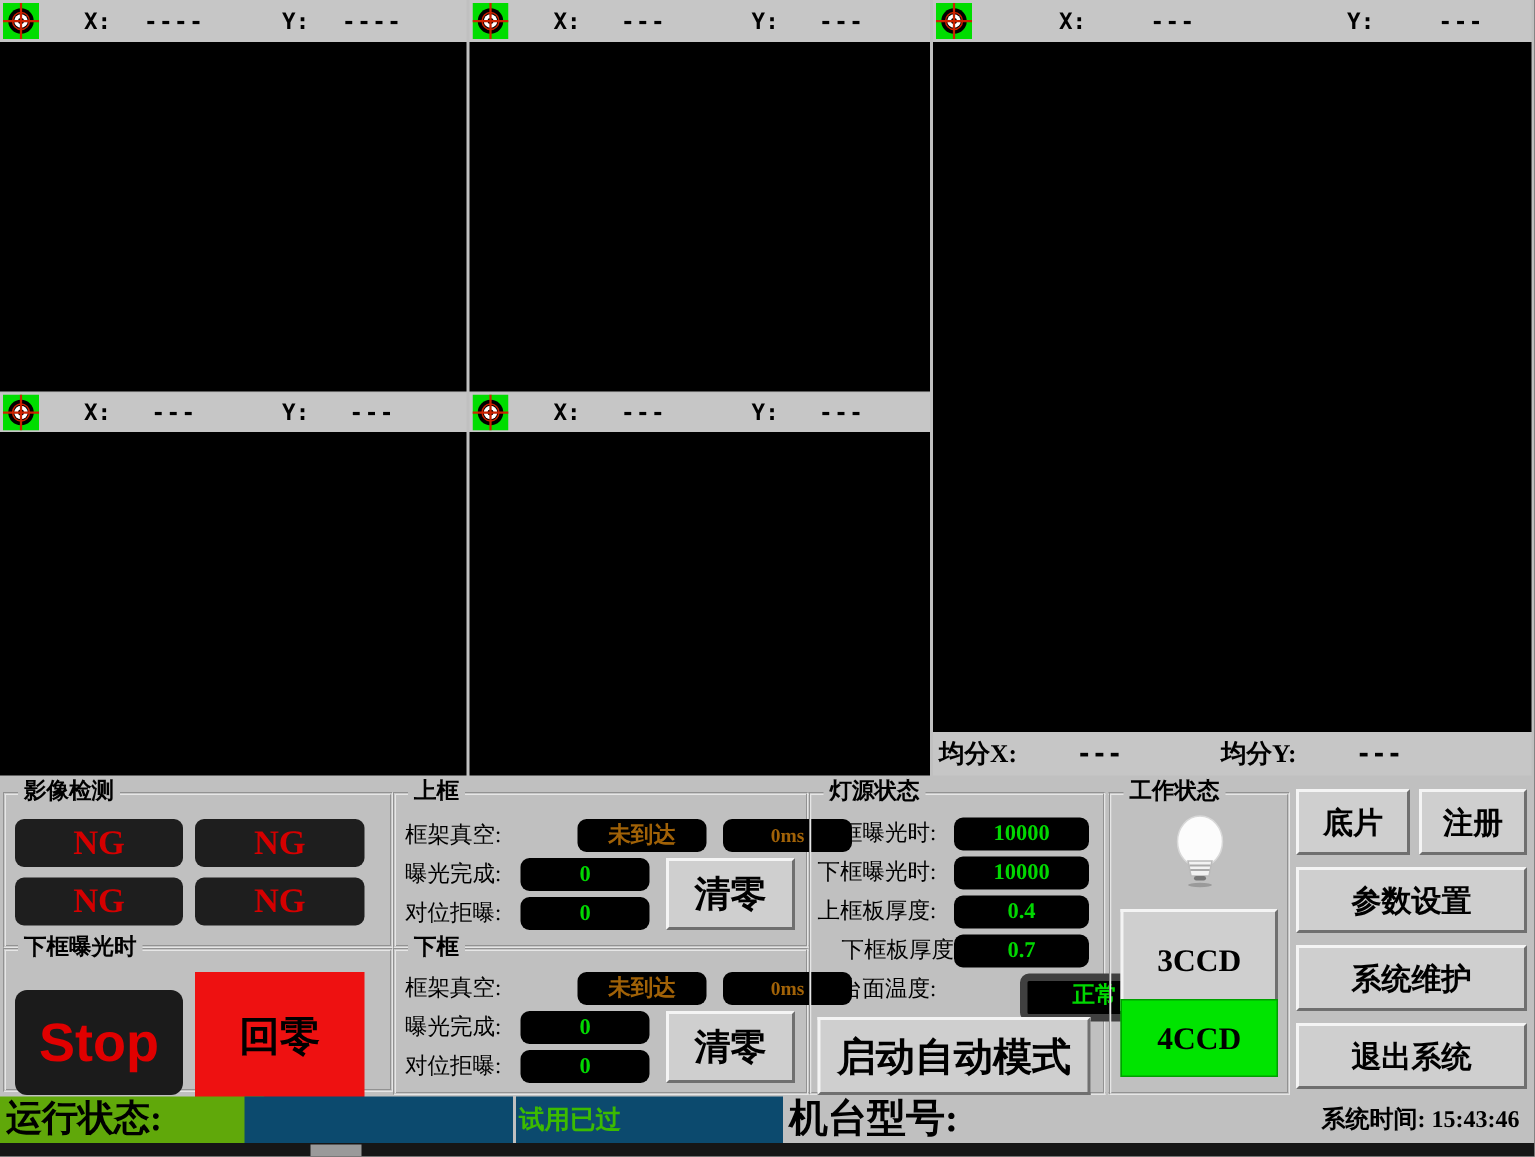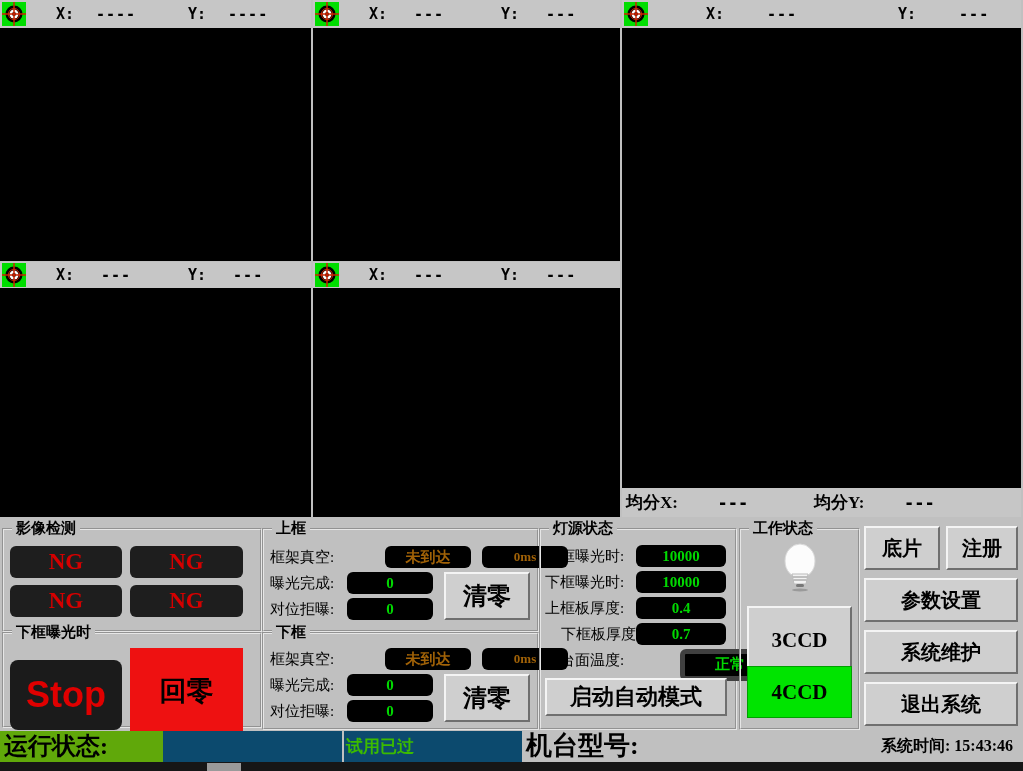--- a/index.html
+++ b/index.html
@@ -203,21 +203,21 @@
     <span class="flabel" style="left:4px;top:15px;">上框曝光时:</span>
     <div class="led" style="left:95px;top:15px;width:90px;">10000</div>
     <span class="flabel" style="left:4px;top:41px;">下框曝光时:</span>
     <div class="led" style="left:95px;top:41px;width:90px;">10000</div>
     <span class="flabel" style="left:4px;top:67px;">上框板厚度:</span>
     <div class="led" style="left:95px;top:67px;width:90px;">0.4</div>
     <span class="flabel" style="left:20px;top:93px;">下框板厚度:</span>
     <div class="led" style="left:95px;top:93px;width:90px;">0.7</div>
     <span class="flabel" style="left:4px;top:119px;">机台面温度:</span>
     <div class="led green-border" style="left:95px;top:119px;width:90px;">正常</div>
-    <div class="btn3d" style="left:4px;top:148px;width:182px;height:38px;font-size:22px;text-align:right;">启动自动模式</div>
+    <div class="btn3d" style="left:4px;top:148px;width:182px;height:52px;font-size:26px;text-align:right;">启动自动模式</div>
   </div>
 
   <div class="group" style="left:739px;top:528px;width:117px;height:198px;">
     <span class="group-label">工作状态</span>
     <div class="abs" style="left:38px;top:12px;">
       <svg width="42" height="60" viewBox="0 0 42 60">
         <ellipse cx="21" cy="19" rx="15" ry="17" fill="#fcfcfc" stroke="#d8d8d8" stroke-width="1"></ellipse>
         <path d="M13 32 L29 32 L27 42 L15 42 Z" fill="#f2f2f2" stroke="#bbb" stroke-width="1"></path>
         <line x1="14" y1="35" x2="28" y2="35" stroke="#aaa" stroke-width="1.4"></line>
         <line x1="14.5" y1="38" x2="27.5" y2="38" stroke="#aaa" stroke-width="1.4"></line>

